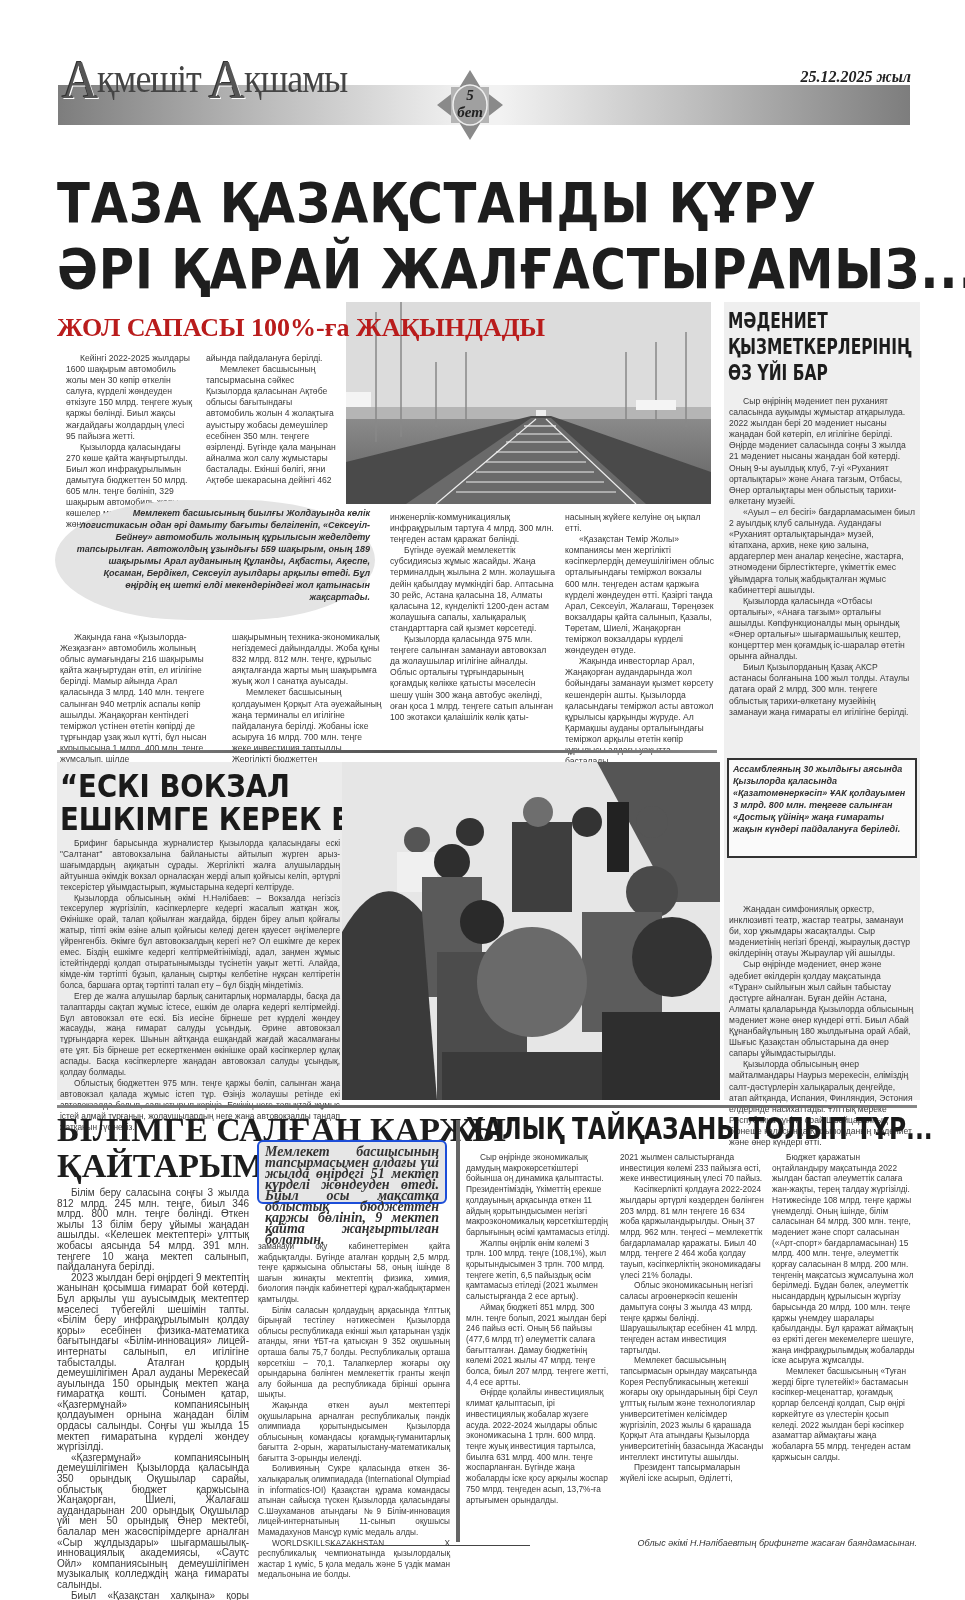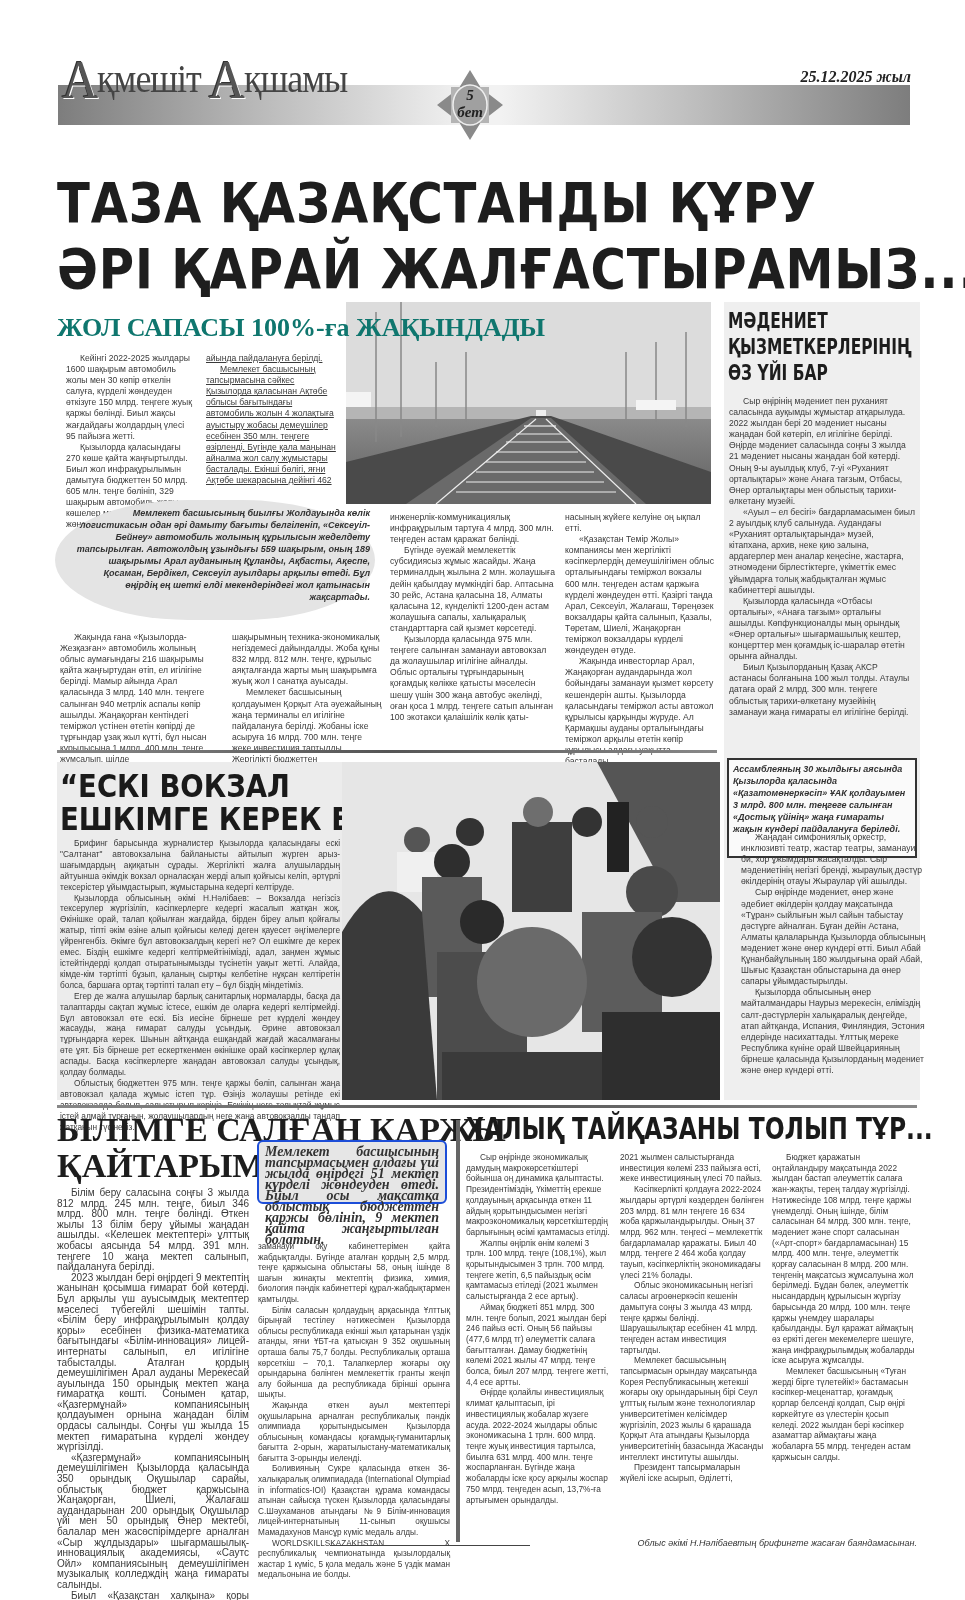--- a/index.html
+++ b/index.html
@@ -8,21 +8,21 @@
 .abs{position:absolute}
 
 .hdr-band{left:58px;top:85px;width:852px;height:40px;background:linear-gradient(90deg,#7d7d7d 0%,#bdbdbd 25%,#f2f2f2 48%,#f2f2f2 52%,#bdbdbd 75%,#7d7d7d 100%)}
 .masthead{left:62px;top:52px;font-family:"Liberation Serif",serif;font-size:36px;color:#444;letter-spacing:-1px;line-height:1;transform:scaleY(1.1);transform-origin:left top}
 .masthead b{font-size:50px;font-weight:normal;vertical-align:-6px;color:#555;text-shadow:1px 1px 0 #fff,-1px -1px 0 #333}
 .date{right:54px;top:68px;font-family:"Liberation Serif",serif;font-style:italic;font-weight:bold;font-size:16px;color:#222}
 .page-star{left:437px;top:70px;width:66px;height:70px}
 .page-num{left:437px;top:87px;width:66px;text-align:center;font-family:"Liberation Serif",serif;font-style:italic;font-weight:bold;font-size:15px;line-height:17px;color:#222}
 
 .main-hl{left:57px;top:170px;width:870px;font-family:"DejaVu Sans",sans-serif;font-weight:bold;font-size:56px;line-height:66px;color:#1e1e1e;letter-spacing:1px;transform:scaleX(.86);transform-origin:left top;white-space:nowrap}
-.sub-hl{font-family:"Liberation Serif",serif;font-weight:bold;color:#0f766e;white-space:nowrap}
+.sub-hl{font-family:"Liberation Serif",serif;font-weight:bold;color:#b91c1c;white-space:nowrap}
 .body{font-size:8.6px;line-height:11.1px;color:#3a3a3a;text-align:left}
 .body p{text-indent:14px}
 .just p{text-align:justify}
 .photo-road{left:346px;top:302px;width:365px;height:202px;background:linear-gradient(180deg,#d9d9d9 0%,#cfcfcf 55%,#8a8a8a 58%,#5e5e5e 100%);overflow:hidden}
 .photo-people{left:342px;top:762px;width:378px;height:338px;background:#bdbdbd;overflow:hidden}
 .rule{height:3px;background:linear-gradient(90deg,#888,#555,#888)}
 .quote-oval{left:55px;top:500px;width:320px;height:120px;background:#e4e4e4;border-radius:50%/60%}
 .quote-oval-text{left:70px;top:507px;width:300px;font-size:9px;line-height:12px;font-style:italic;font-weight:bold;text-align:right;color:#333}
 .sidebar-bg{left:724px;top:302px;width:196px;height:798px;background:#efefef}
 .culture-hl{left:728px;top:308px;font-family:"DejaVu Sans Condensed","DejaVu Sans",sans-serif;font-weight:bold;font-size:22px;line-height:26px;color:#1d1d1d;transform:scaleX(.78);transform-origin:left top;white-space:nowrap}
@@ -87,21 +87,21 @@
     <rect x="290" y="98" width="40" height="10" fill="#f4f4f4"></rect>
     <rect x="190" y="108" width="10" height="6" fill="#eee"></rect>
   </svg>
 </div>
 <div class="abs sub-hl" style="left:57px;top:313px;font-size:26px;line-height:30px;">ЖОЛ САПАСЫ 100%-ға ЖАҚЫНДАДЫ</div>
 
 <div class="abs body" style="left:66px;top:353px;width:130px;">
   <p>Кейінгі 2022-2025 жылдары 1600 шақырым автомобиль жолы мен 30 көпір өткелін салуға, күрделі жөндеуден өткізуге 150 млрд. теңгеге жуық қаржы бөлінді. Биыл жақсы жағдайдағы жолдардың үлесі 95 пайызға жетті.</p>
     <p>Қызылорда қаласындағы 270 көше қайта жаңғыртылды. Биыл жол инфрақұрылымын дамытуға бюджеттен 50 млрд. 605 млн. теңге бөлініп, 329 шақырым автомобиль жолы, көшелер мен көпір өткелдері жөндеуден өтті.</p>
 </div>
-<div class="abs body" style="left:206px;top:353px;width:130px;text-decoration:underline;">
+<div class="abs body" style="left:206px;top:353px;width:130px;">
   <p style="text-indent:0">айында пайдалануға берілді.</p>
     <p>Мемлекет басшысының тапсырмасына сәйкес Қызылорда қаласынан Ақтөбе облысы бағытындағы автомобиль жолын 4 жолақтыға ауыстыру жобасы демеушілер есебінен 350 млн. теңгеге өзірленді. Бүгінде қала маңынан айналма жол салу жұмыстары басталады. Екінші бөлігі, яғни Ақтөбе шекарасына дейінгі 462</p>
 </div>
 
 <div class="abs quote-oval"></div>
 <div class="abs quote-oval-text">Мемлекет басшысының биылғы Жолдауында көлік логистикасын одан әрі дамыту бағыты белгіленіп, «Сексеуіл-Бейнеу» автомобиль жолының құрылысын жеделдету тапсырылған. Автожолдың ұзындығы 559 шақырым, оның 189 шақырымы Арал ауданының Құланды, Ақбасты, Ақеспе, Қосаман, Бердікел, Сексеуіл ауылдары арқылы өтеді. Бұл өңірдің ең шеткі елді мекендеріндегі жол қатынасын жақсартады.</div>
 
 <div class="abs body" style="left:60px;top:632px;width:160px;">
   <p>Жақында ғана «Қызылорда-Жезқазған» автомобиль жолының облыс аумағындағы 216 шақырымы қайта жаңғыртудан өтіп, ел игілігіне берілді. Мамыр айында Арал қаласында 3 млрд. 140 млн. теңгеге салынған 940 метрлік аспалы көпір ашылды. Жаңақорған кентіндегі теміржол үстінен өтетін көпірді де тұрғындар ұзақ жыл күтті, бұл нысан құрылысына 1 млрд. 400 млн. теңге жұмсалып, шілде</p>
 </div>
@@ -127,21 +127,21 @@
   <div>ҚЫЗМЕТКЕРЛЕРІНІҢ</div>
   <div>ӨЗ ҮЙІ БАР</div>
 </div>
 <div class="abs body" style="left:729px;top:396px;width:186px;">
   <p>Сыр өңірінің мәдениет пен руханият саласында ауқымды жұмыстар атқарылуда. 2022 жылдан бері 20 мәдениет нысаны жаңадан бой көтеріп, ел игілігіне берілді. Өңірде мәдениет саласында соңғы 3 жылда 21 мәдениет нысаны жаңадан бой көтерді. Оның 9-ы ауылдық клуб, 7-уі «Руханият орталықтары» және Анаға тағзым, Отбасы, Өнер орталықтары мен облыстық тарихи-өлкетану музейі.</p>
     <p>«Ауыл – ел бесігі» бағдарламасымен биыл 2 ауылдық клуб салынуда. Аудандағы «Руханият орталықтарында» музей, кітапхана, архив, неке қию залына, ардагерлер мен аналар кеңесіне, жастарға, этномәдени бірлестіктерге, үкіметтік емес ұйымдарға толық жабдықталған жұмыс кабинеттері ашылды.</p>
     <p>Қызылорда қаласында «Отбасы орталығы», «Анаға тағзым» орталығы ашылды. Көпфункционалды мың орындық «Өнер орталығы» шығармашылық кештер, концерттер мен қоғамдық іс-шаралар өтетін орынға айналды.</p>
     <p>Биыл Қызылорданың Қазақ АКСР астанасы болғанына 100 жыл толды. Атаулы датаға орай 2 млрд. 300 млн. теңгеге облыстық тарихи-өлкетану музейінің заманауи жаңа ғимараты ел игілігіне берілді.</p>
 </div>
 <div class="abs box">Ассамблеяның 30 жылдығы аясында Қызылорда қаласында «Қазатомөнеркәсіп» ҰАК қолдауымен 3 млрд. 800 млн. теңгеге салынған «Достық үйінің» жаңа ғимараты жақын күндері пайдалануға беріледі.</div>
-<div class="abs body" style="left:729px;top:832px;width:186px;margin-left:12px;">
+<div class="abs body" style="left:729px;top:904px;width:186px;">
   <p>Жаңадан симфониялық оркестр, инклюзивті театр, жастар театры, заманауи би, хор ұжымдары жасақталды. Сыр мәдениетінің негізгі бренді, жыраулық дәстүр өкілдерінің отауы Жыраулар үйі ашылды.</p>
     <p>Сыр өңірінде мәдениет, өнер және әдебиет өкілдерін қолдау мақсатында «Тұран» сыйлығын жыл сайын табыстау дәстүрге айналған. Бұған дейін Астана, Алматы қалаларында Қызылорда облысының мәдениет және өнер күндері өтті. Биыл Абай Құнанбайұлының 180 жылдығына орай Абай, Шығыс Қазақстан облыстарына да өнер сапары ұйымдастырылды.</p>
     <p>Қызылорда облысының өнер майталмандары Наурыз мерекесін, еліміздің салт-дәстүрлерін халықаралық деңгейде, атап айтқанда, Испания, Финляндия, Эстония елдерінде насихаттады. Ұлттық мереке Республика күніне орай Швейцарияның бірнеше қаласында Қызылорданың мәдениет және өнер күндері өтті.</p>
 </div>
 
 <div class="abs vokzal-bg"></div>
 <div class="abs vokzal-hl">
   <div>“ЕСКІ ВОКЗАЛ</div>
   <div>ЕШКІМГЕ КЕРЕК ЕМЕС”</div>
 </div>

